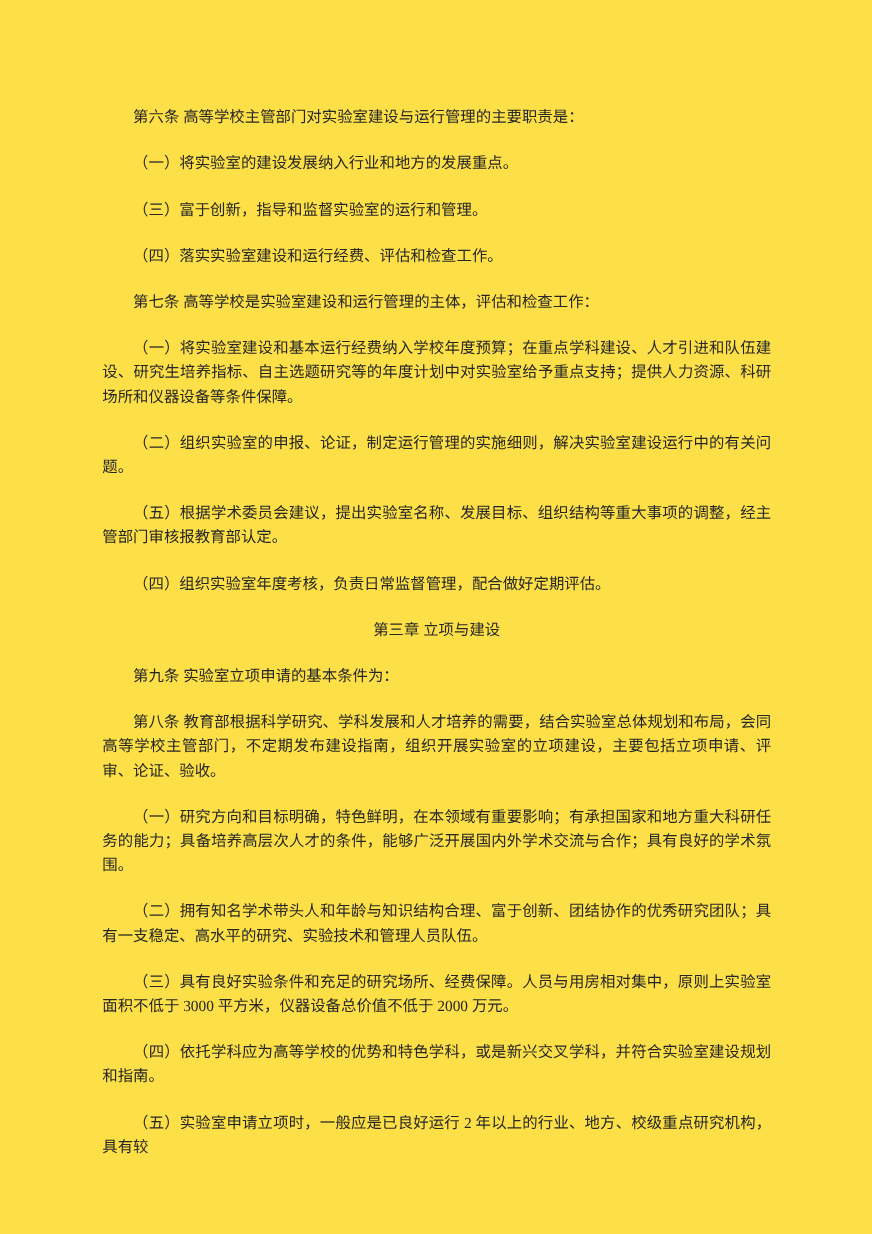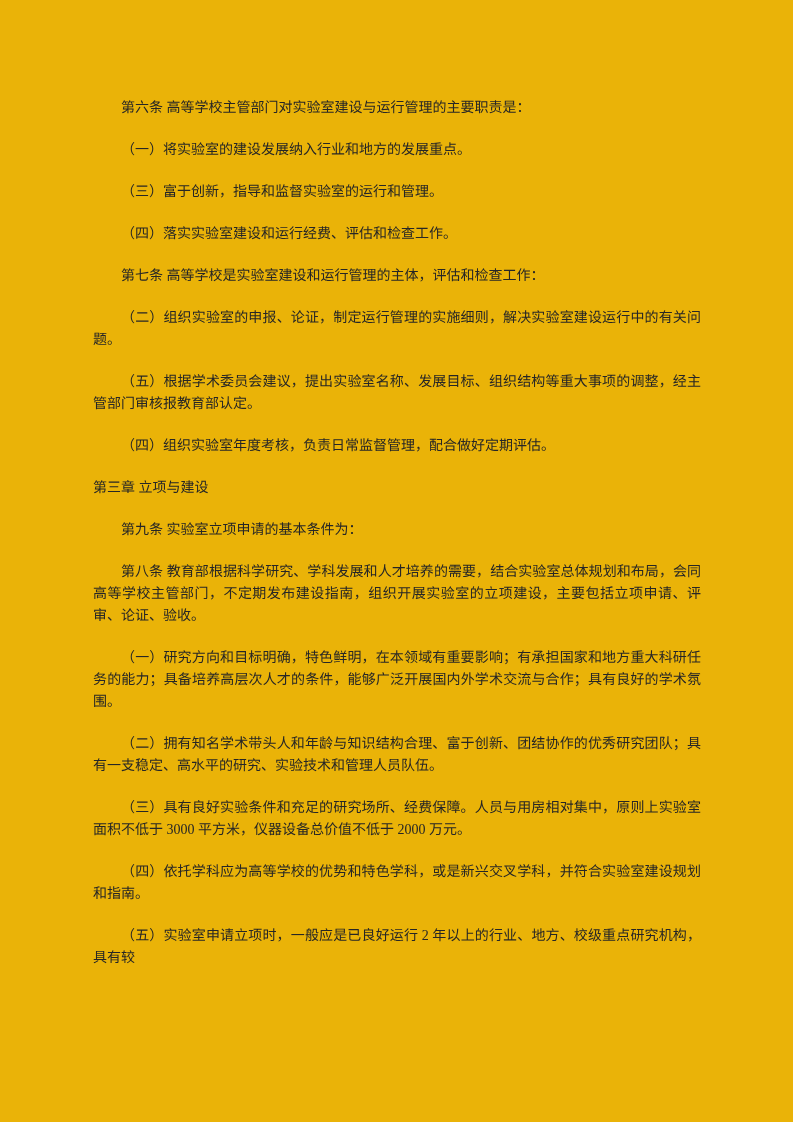--- a/index.html
+++ b/index.html
@@ -5,48 +5,50 @@
   html, body {
     margin: 0;
     padding: 0;
     background: #ffffff;
   }
   .page {
     position: relative;
     width: 793px;
     height: 1122px;
     box-sizing: border-box;
-    background: #eab308;
+    background: #fde047;
     padding: 97px 92px 30px 93px;
     overflow: hidden;
     font-family: "Liberation Serif", "DejaVu Serif", serif;
     font-size: 14px;
     line-height: 22px;
     color: #262626;
   }
   .para {
     margin: 0 0 20px 0;
     text-indent: 2em;
     text-align: justify;
     text-justify: inter-ideograph;
     word-break: break-all;
   }
   .chapter-heading {
     text-indent: 0;
+    text-align: center;
   }
 </style>
 </head>
 <body>
 
 <div class="page">
   <p class="para">第六条 高等学校主管部门对实验室建设与运行管理的主要职责是：</p>
   <p class="para">（一）将实验室的建设发展纳入行业和地方的发展重点。</p>
   <p class="para">（三）富于创新，指导和监督实验室的运行和管理。</p>
   <p class="para">（四）落实实验室建设和运行经费、评估和检查工作。</p>
   <p class="para">第七条 高等学校是实验室建设和运行管理的主体，评估和检查工作：</p>
+  <p class="para">（一）将实验室建设和基本运行经费纳入学校年度预算；在重点学科建设、人才引进和队伍建设、研究生培养指标、自主选题研究等的年度计划中对实验室给予重点支持；提供人力资源、科研场所和仪器设备等条件保障。</p>
   <p class="para">（二）组织实验室的申报、论证，制定运行管理的实施细则，解决实验室建设运行中的有关问题。</p>
   <p class="para">（五）根据学术委员会建议，提出实验室名称、发展目标、组织结构等重大事项的调整，经主管部门审核报教育部认定。</p>
   <p class="para">（四）组织实验室年度考核，负责日常监督管理，配合做好定期评估。</p>
   <p class="para chapter-heading">第三章 立项与建设</p>
   <p class="para">第九条 实验室立项申请的基本条件为：</p>
   <p class="para">第八条 教育部根据科学研究、学科发展和人才培养的需要，结合实验室总体规划和布局，会同高等学校主管部门，不定期发布建设指南，组织开展实验室的立项建设，主要包括立项申请、评审、论证、验收。</p>
   <p class="para">（一）研究方向和目标明确，特色鲜明，在本领域有重要影响；有承担国家和地方重大科研任务的能力；具备培养高层次人才的条件，能够广泛开展国内外学术交流与合作；具有良好的学术氛围。</p>
   <p class="para">（二）拥有知名学术带头人和年龄与知识结构合理、富于创新、团结协作的优秀研究团队；具有一支稳定、高水平的研究、实验技术和管理人员队伍。</p>
   <p class="para">（三）具有良好实验条件和充足的研究场所、经费保障。人员与用房相对集中，原则上实验室面积不低于 3000 平方米，仪器设备总价值不低于 2000 万元。</p>
   <p class="para">（四）依托学科应为高等学校的优势和特色学科，或是新兴交叉学科，并符合实验室建设规划和指南。</p>

